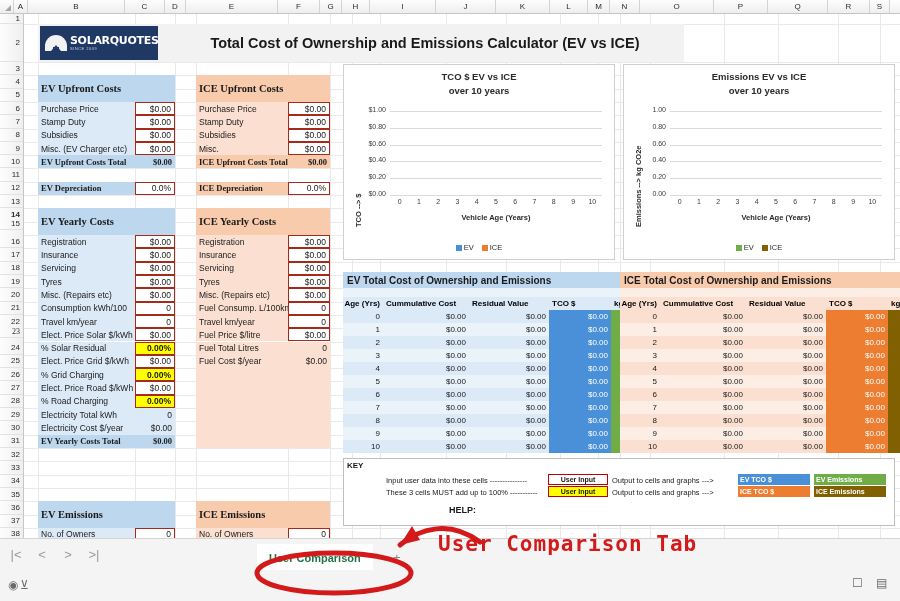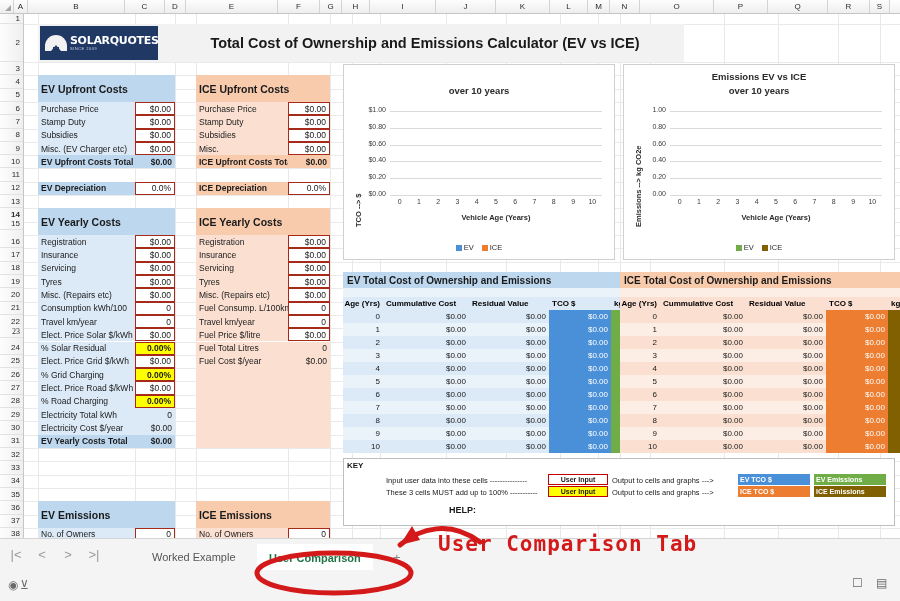--- a/index.html
+++ b/index.html
@@ -44,21 +44,21 @@
   .rh.sel { color:#217346; background:#d3f0e0; font-weight:bold; }
 
   
   .sheet { position:absolute; left:24px; top:14px; width:876px; height:524px; background:#fff; overflow:hidden; }
   .gl-v { position:absolute; top:0; width:1px; height:524px; background:#e8e8e8; }
   .gl-h { position:absolute; left:0; width:876px; height:1px; background:#eaeaea; }
 
   .cell { position:absolute; font-size:8.5px; color:#1a1a1a; display:flex; align-items:center;
           white-space:nowrap; overflow:hidden; padding:0 3px; }
   .cell.r { justify-content:flex-end; }
-  .b { font-weight:bold; }
+  .b { font-weight:bold;font-family:Liberation Serif, serif; }
 
   
   .ev-band   { background:#bdd7ee; }
   .ev-light  { background:#dce9f6; }
   .ice-band  { background:#f8cbad; }
   .ice-light { background:#fbe0d1; }
 
   .inputcell { background:#ffffff; border:1.4px solid #a52a19; }
   .yellowcell{ background:#ffff00; border:1.4px solid #a52a19; font-weight:bold; }
 
@@ -351,20 +351,21 @@
       <span class="logo-housebody"></span>
     </div>
     <div class="logo-txt">
       <div class="logo-t1">SOLARQUOTES</div>
       <div class="logo-t2">SINCE 2009</div>
     </div>
   </div>
   <div class="maintitle" style="left:170px; top:26px; width:510px; height:34px;">Total Cost of Ownership and Emissions Calculator (EV vs ICE)</div>
 
   <div class="chartbox" id="chart0" style="left:343px; top:64px; width:272px; height:196px;">
+      <div class="chart-title" style="top: 6px;">TCO $ EV vs ICE</div>
       <div class="chart-title" style="top: 20px;">over 10 years</div>
       <div class="plot" style="left: 46px; top: 46px; width: 212px; height: 84px;">
         <div class="plotline" style="top: 84px;"></div>
         <div class="plotline" style="top: 67.2px;"></div>
         <div class="plotline" style="top: 50.4px;"></div>
         <div class="plotline" style="top: 33.6px;"></div>
         <div class="plotline" style="top: 16.8px;"></div>
         <div class="plotline" style="top: 0px;"></div>
       </div>
       <div class="ytick" style="left: 4px; top: 125px; width: 38px;">$0.00</div>
@@ -457,21 +458,20 @@
     <div class="helplbl" style="left:105px; top:46px;">HELP:</div>
   </div>
 
   <div class="tabbar">
     <div class="navbtns">
       <span class="navbtn">|&lt;</span>
       <span class="navbtn">&lt;</span>
       <span class="navbtn">&gt;</span>
       <span class="navbtn">&gt;|</span>
     </div>
-    <div class="tab inactive" style="left:140px;">Worked Example</div>
     <div class="tab active" style="left:257px;">User Comparison</div>
     <div class="addtab" style="left:393px;">+</div>
 
   </div>
 
   <div class="statusbar">
     <span class="stat-ico" style="left:8px; top:5px;">◉</span>
     <span class="stat-ico" style="left:20px; top:5px;">⊻</span>
     <span class="stat-ico" style="left:852px; top:3px;">☐</span>
     <span class="stat-ico" style="left:876px; top:3px;">▤</span>

